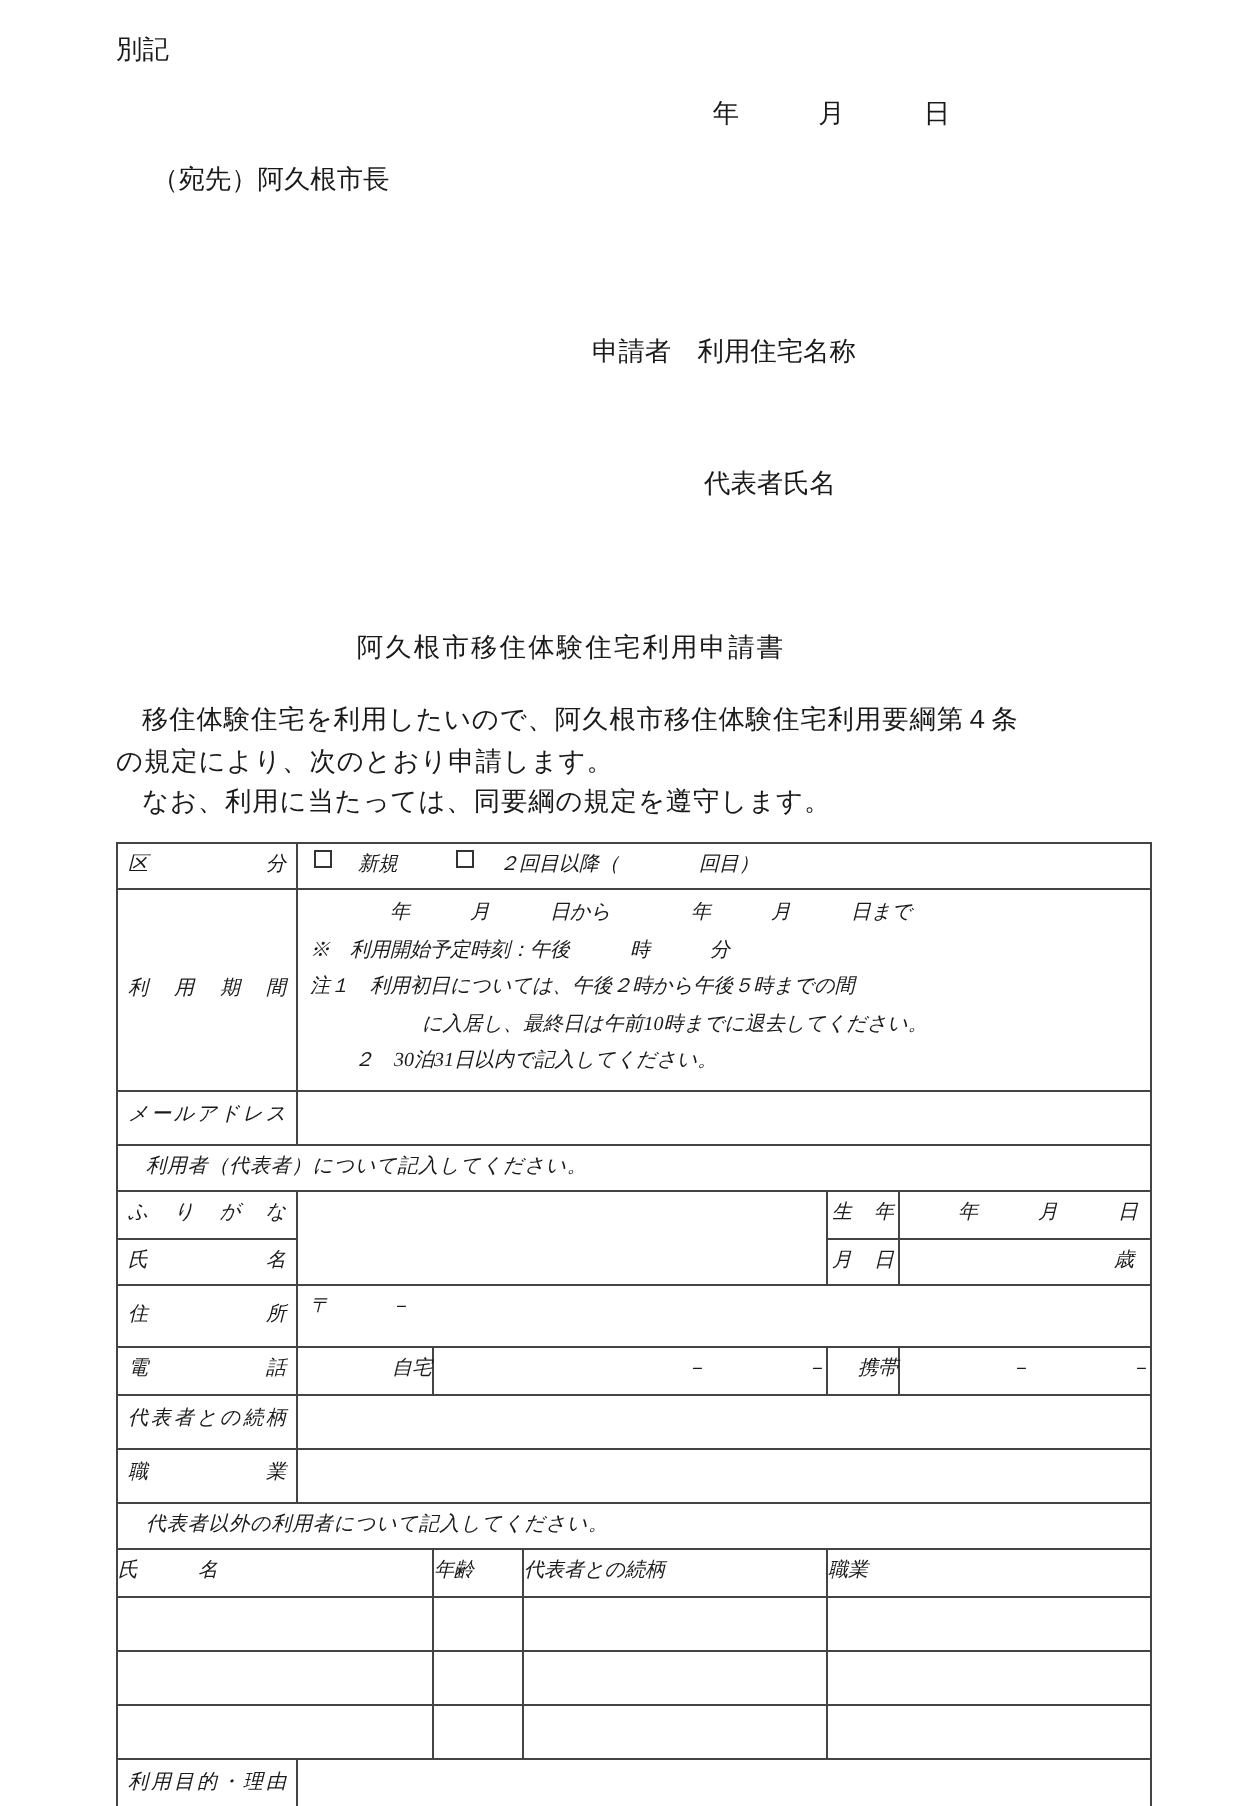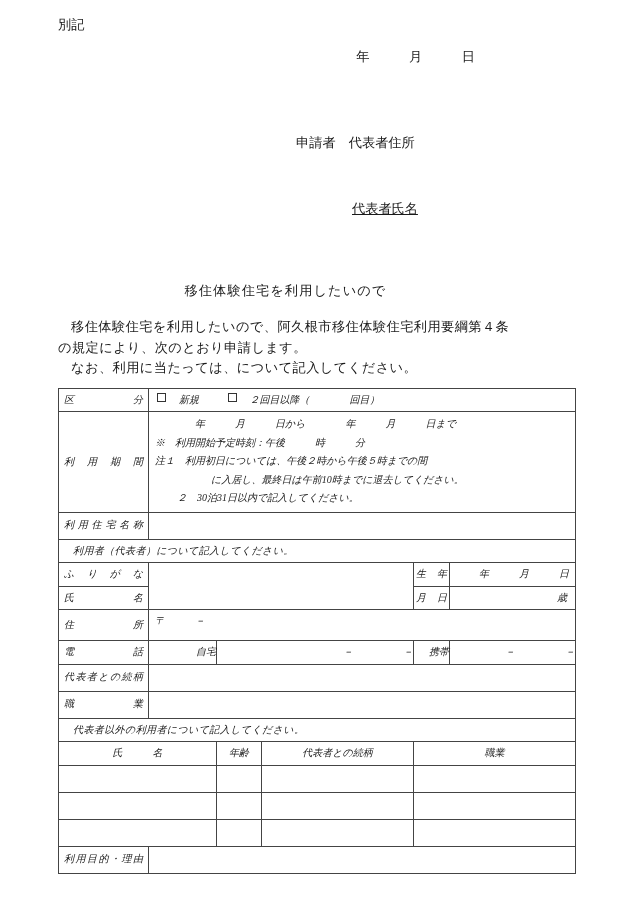--- a/index.html
+++ b/index.html
@@ -39,21 +39,21 @@
     margin-top: 11px;
     padding-left: 18px;
     white-space: pre;
   }
   .applicant-block {
     margin-top: 20px;
     padding-left: 238px;
     line-height: 22px;
     white-space: pre;
   }
-  .applicant-block .l2 { padding-left: 56px; text-decoration: underline; }
+  .applicant-block .l2 { padding-left: 56px; }
 
   .doc-title {
     text-align: center;
     margin-top: 17px;
     letter-spacing: 1.1px;
     line-height: 20px;
   }
 
   .intro {
     margin-top: 16px;
@@ -102,42 +102,43 @@
     vertical-align: 1px;
     box-sizing: border-box;
   }
 
   .period-dates { white-space: pre; padding-left: 40px; }
   .period-star  { white-space: pre; }
   .period-note  { white-space: pre; }
   .period-note2 { white-space: pre; }
 
   .nowrap { white-space: pre; }
-  .sub-head { text-align:center; }
+  .sub-head { }
 </style>
 </head>
 <body>
 
 <div class="page">
 
   <div class="hdr-line">別記</div>
 
   <div class="date-line">年　　　月　　　日</div>
 
+  <div class="addressee">（宛先）阿久根市長</div>
 
   <div class="applicant-block">
-    <div class="l1">申請者　代表者住所</div>
+    <div class="l1">申請者　利用住宅名称</div>
     <div class="l2">代表者氏名</div>
   </div>
 
-  <div class="doc-title">移住体験住宅を利用したいので</div>
+  <div class="doc-title">阿久根市移住体験住宅利用申請書</div>
 
   <div class="intro">
     <div class="p1">移住体験住宅を利用したいので、阿久根市移住体験住宅利用要綱第４条の規定により、次のとおり申請します。</div>
-    <div class="p2">なお、利用に当たっては、について記入してください。</div>
+    <div class="p2">なお、利用に当たっては、同要綱の規定を遵守します。</div>
   </div>
 
   <table class="form">
     <colgroup>
       <col style="width:90px">
       <col style="width:68px">
       <col style="width:45px">
       <col style="width:47px">
       <col style="width:105px">
       <col style="width:36px">
@@ -158,21 +159,21 @@
       <td class="cell" colspan="6" style="padding:3px 0 4px 6px !important">
         <div class="period-dates">年　　　月　　　日から　　　　年　　　月　　　日まで</div>
         <div class="period-star"><span>※</span>　<span>利用開始予定時刻：午後　　　時　　　分</span></div>
         <div class="period-note"><span>注１</span>　<span>利用初日については、午後２時から午後５時までの間</span></div>
         <div class="period-note" style="padding-left:56px">に入居し、最終日は午前10時までに退去してください。</div>
         <div class="period-note2" style="padding-left:22px"><span>２</span>　<span>30泊31日以内で記入してください。</span></div>
       </td>
     </tr>
 
     <tr>
-      <td class="lbl">利用住宅名称</td>
+      <td class="lbl">メールアドレス</td>
       <td class="cell cell-blank" colspan="6"></td>
     </tr>
 
     <tr>
       <td class="full-note" colspan="7">利用者（代表者）について記入してください。</td>
     </tr>
 
     <tr>
       <td class="lbl">ふりがな</td>
       <td class="cell" colspan="4" rowspan="2"></td>

